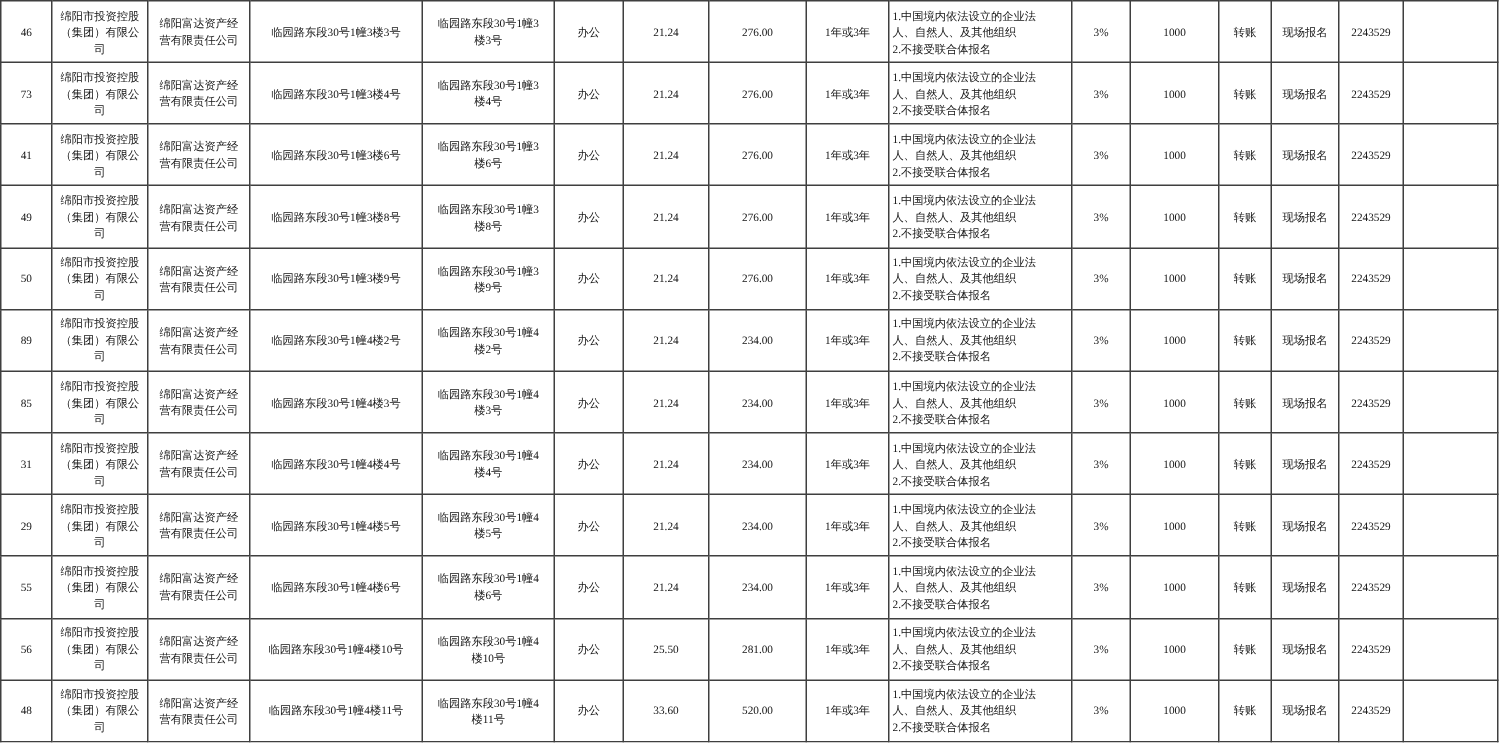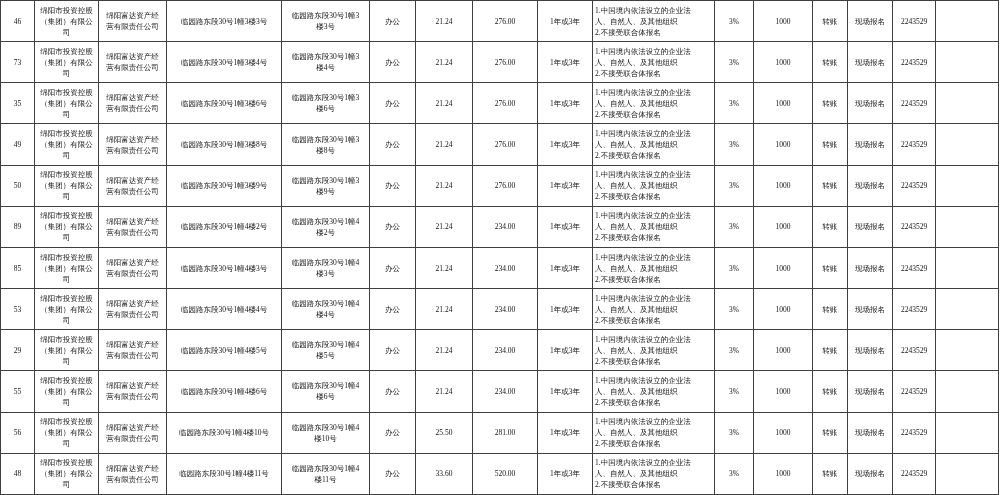--- a/index.html
+++ b/index.html
@@ -123,21 +123,21 @@
             <div class="line">2.不接受联合体报名</div>
           </td>
           <td>3%</td>
           <td>1000</td>
           <td>转账</td>
           <td>现场报名</td>
           <td>2243529</td>
           <td></td>
         </tr>
         <tr>
-          <td>35</td>
+          <td>41</td>
           <td>
             <div class="line">绵阳市投资控股</div>
             <div class="line">（集团）有限公司</div>
           </td>
           <td>
             <div class="line">绵阳富达资产经</div>
             <div class="line">营有限责任公司</div>
           </td>
           <td>临园路东段30号1幢3楼6号</td>
           <td>
@@ -278,21 +278,21 @@
             <div class="line">2.不接受联合体报名</div>
           </td>
           <td>3%</td>
           <td>1000</td>
           <td>转账</td>
           <td>现场报名</td>
           <td>2243529</td>
           <td></td>
         </tr>
         <tr>
-          <td>53</td>
+          <td>31</td>
           <td>
             <div class="line">绵阳市投资控股</div>
             <div class="line">（集团）有限公司</div>
           </td>
           <td>
             <div class="line">绵阳富达资产经</div>
             <div class="line">营有限责任公司</div>
           </td>
           <td>临园路东段30号1幢4楼4号</td>
           <td>

